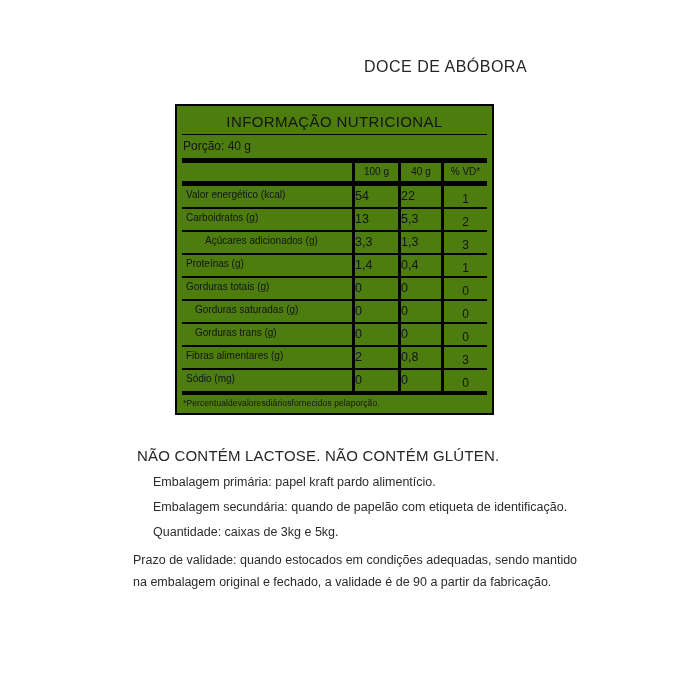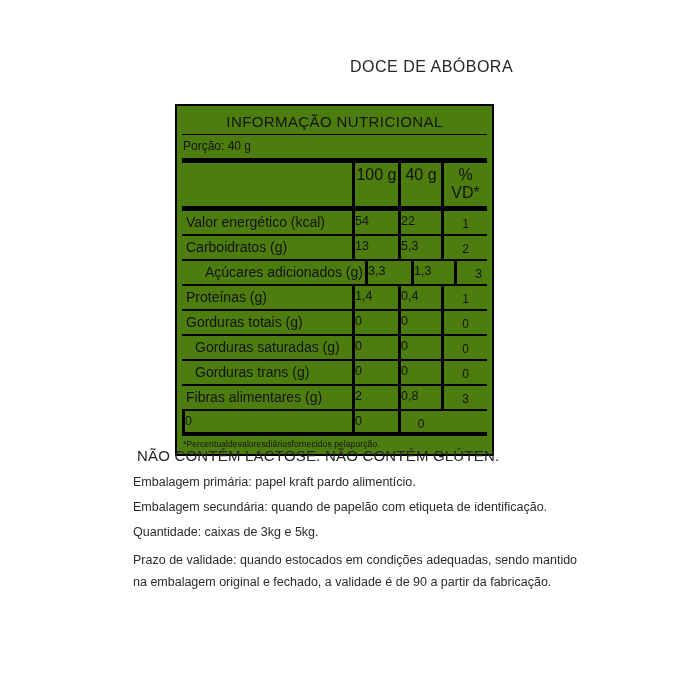--- a/index.html
+++ b/index.html
@@ -12,21 +12,21 @@
     position: relative;
     width: 695px;
     height: 695px;
     background: #ffffff;
     overflow: hidden;
   }
 
   
   .page-title {
     position: absolute;
-    left: 350px;
+    left: 364px;
     top: 58px;
     font-size: 16px;
     font-weight: 400;
     letter-spacing: 0.5px;
     color: #262626;
     white-space: nowrap;
   }
 
   
   .nutrition-box {
@@ -54,34 +54,34 @@
   }
   .nt-bar { height: 5px; background: #000; }
   .nt-bar.end { height: 4px; }
 
   .nt-grid {
     display: grid;
     grid-template-columns: 1fr 46px 43px 46px;
   }
   .nt-grid .cell {
     padding: 3px 2px 4px;
-    font-size: 16px;
+    font-size: 10px;
     color: #141414;
   }
   .nt-grid .vline { border-left: 3px solid #000; }
   .nt-grid .center { text-align: center; padding-left: 0; padding-right: 0; }
 
   .trow {
     display: grid;
     grid-template-columns: 1fr 46px 43px 46px;
     border-top: 2px solid #000;
   }
   .trow.first { border-top: none; }
   .trow .lc {
-    font-size: 14px;
+    font-size: 10px;
     padding: 3px 2px 4px 4px;
     color: #141414;
     white-space: nowrap;
   }
   .trow.ind1 .lc { padding-left: 13px; }
   .trow.ind2 .lc { padding-left: 23px; }
   .trow .vc {
     font-size: 12.5px;
     text-align: left;
     padding: 3px 0 4px;
@@ -122,20 +122,21 @@
     color: #262626;
     padding-left: 4px;
     margin-bottom: 10px;
     white-space: nowrap;
   }
   .detail-p {
     font-size: 12.5px;
     line-height: 16px;
     margin-bottom: 9px;
     white-space: nowrap;
+    margin-left: 20px;
   }
   .shelf-life .dline { line-height: 22px; }
 </style>
 </head>
 <body>
 
 <div class="page">
 
   <div class="page-title">DOCE DE ABÓBORA</div>
 
@@ -194,20 +195,21 @@
       <div class="vc">0</div>
       <div class="vd">0</div>
     </div>
     <div class="trow">
       <div class="lc">Fibras alimentares (g)</div>
       <div class="vc">2</div>
       <div class="vc">0,8</div>
       <div class="vd">3</div>
     </div>
     <div class="trow">
+      <div class="lc">Sódio (mg)</div>
       <div class="vc">0</div>
       <div class="vc">0</div>
       <div class="vd">0</div>
     </div>
 
     <div class="nt-bar end"></div>
     <div class="nt-footnote">*Percentualdevaloresdiáriosfornecidos pelaporção.</div>
   </div>
 
   <div class="details">

